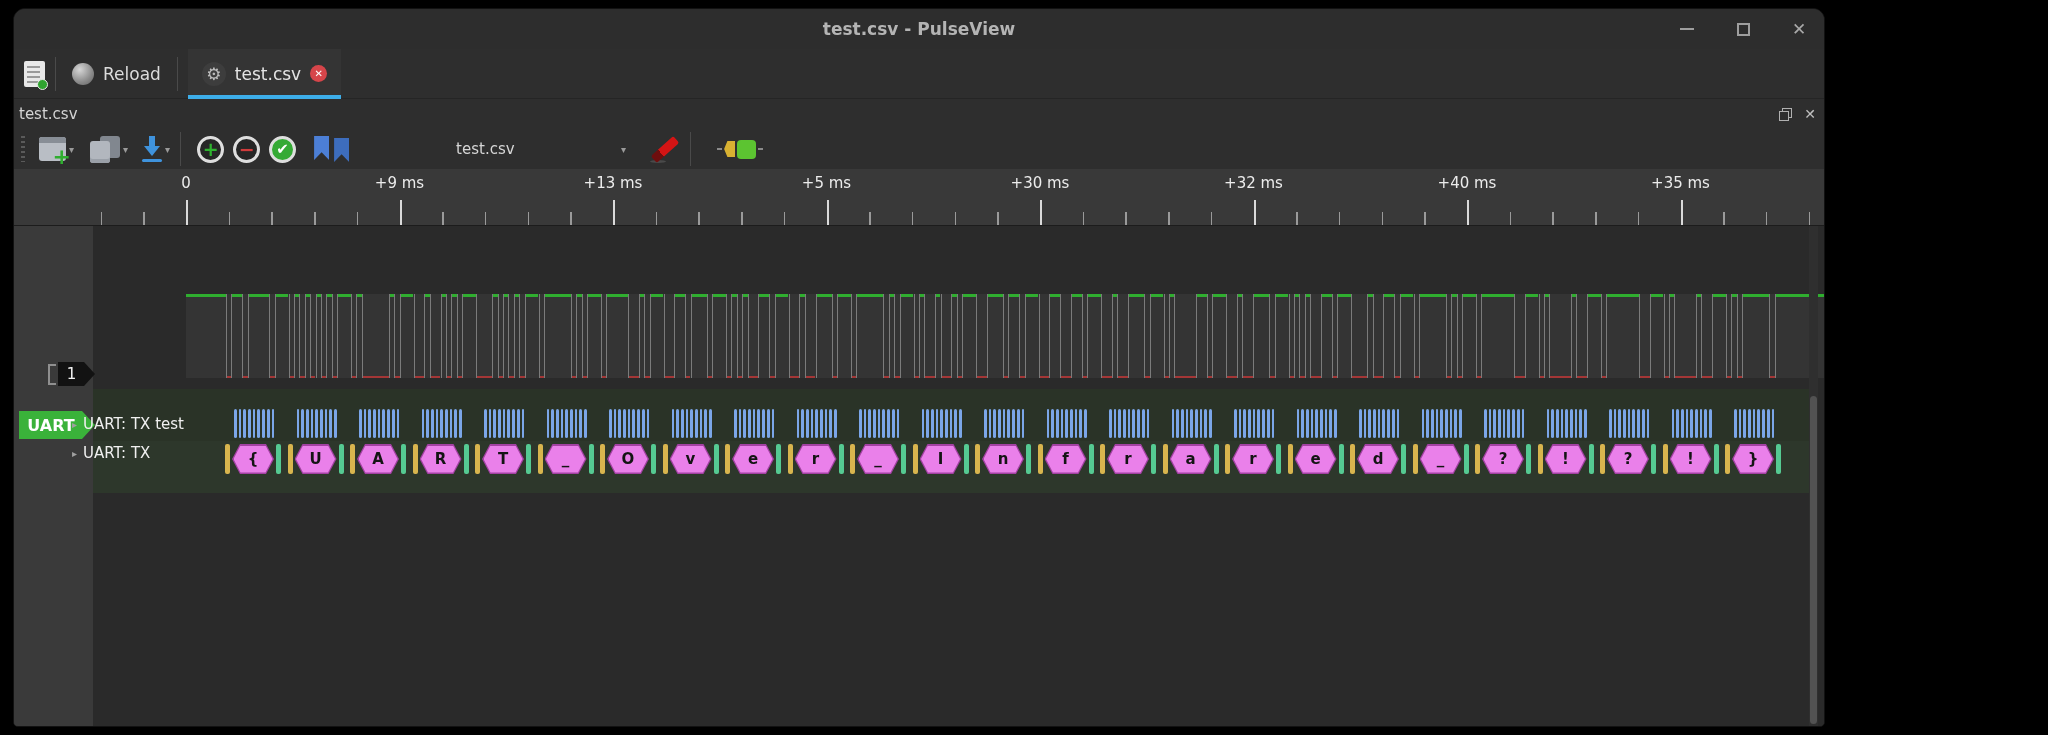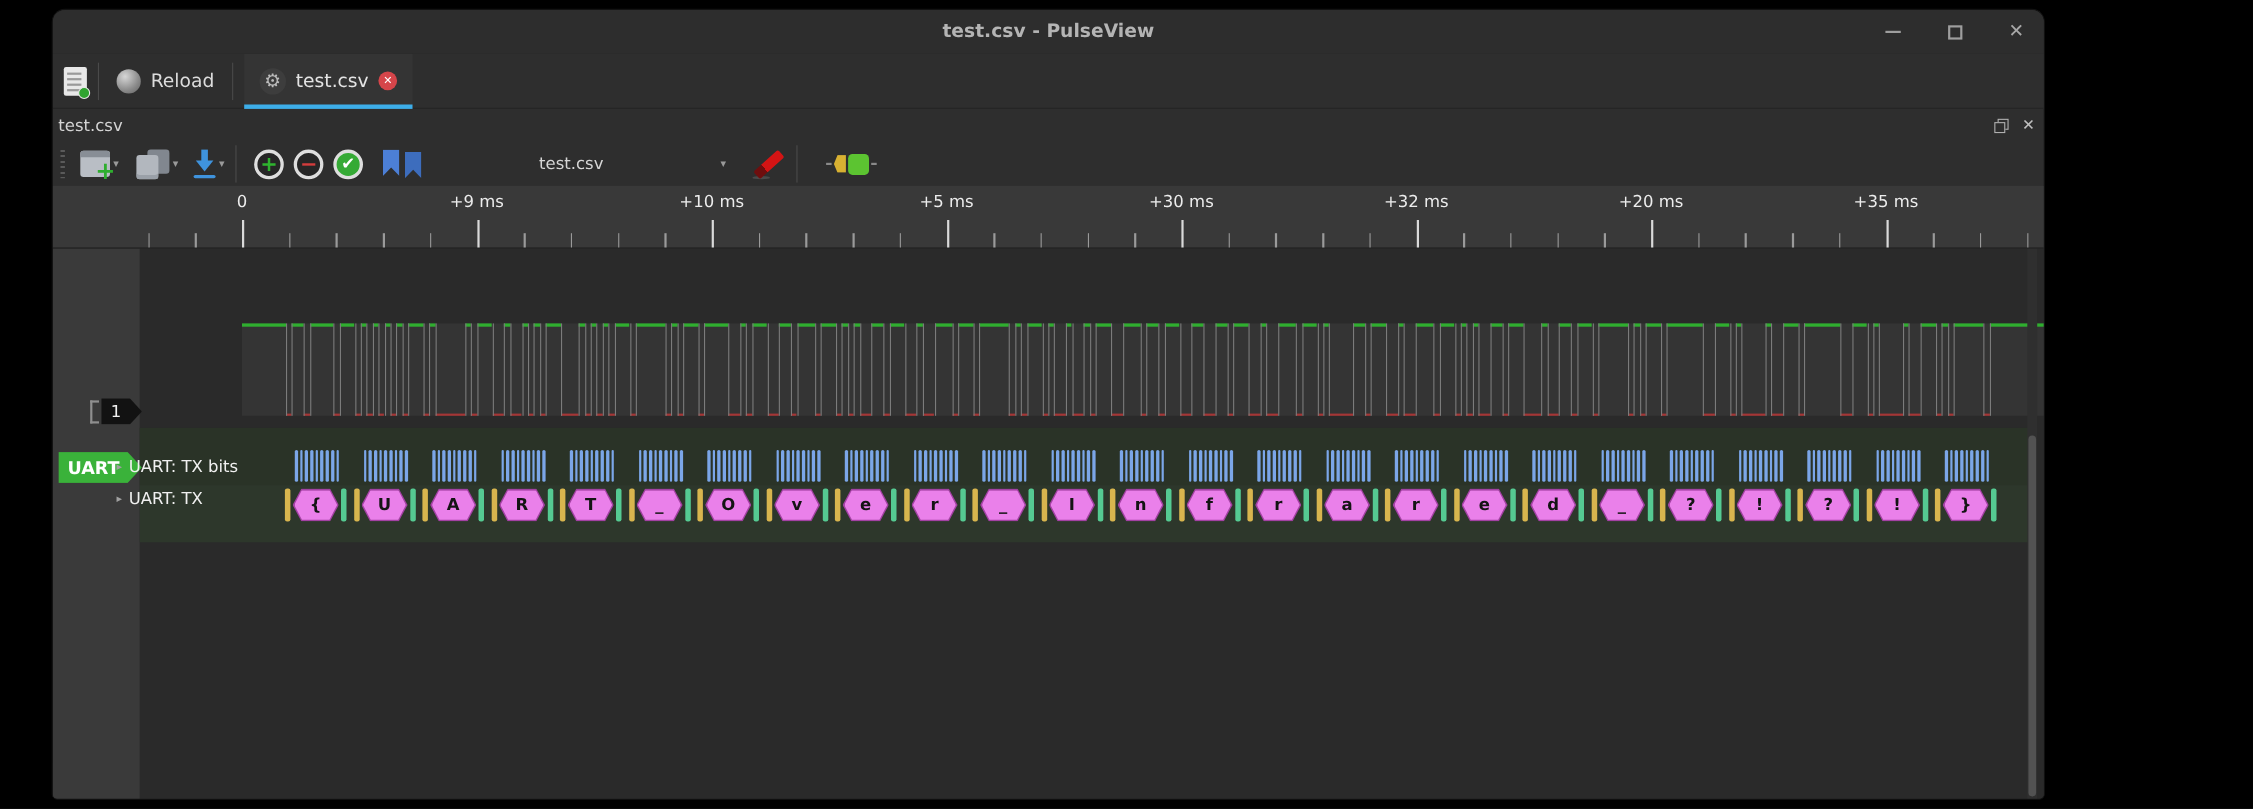--- a/index.html
+++ b/index.html
@@ -1,21 +1,21 @@
 <!DOCTYPE html>
 <html style="--accent-blue: #3daee9; --tab-close-red: #d6454a; --uart-tag-green: #3ab23a; --annotation-pink: #ea80ea; --annotation-pink-border: #a341a3; --annotation-blue: #7ba6e8; --start-bit-yellow: #d8b54e; --stop-bit-green: #55ca92; --wave-high: #2fae2f; --wave-low: #a43636; --zoom-in-green: #2fb32f; --zoom-out-red: #d23c3c;"><head>
 <meta charset="utf-8">
 <style>
   html,body{margin:0;padding:0;background:#000;}
   body{width:2048px;height:735px;position:relative;overflow:hidden;
        font-family:"DejaVu Sans","Liberation Sans",sans-serif;}
   *{box-sizing:border-box;}
 
   .window{position:absolute;left:13px;top:8px;width:1812px;height:719px;
-          background:#2e2e2e;border:1px solid #121212;border-radius:12px 12px 5px 5px;overflow:hidden;margin-left:34px;}
+          background:#2e2e2e;border:1px solid #121212;border-radius:12px 12px 5px 5px;overflow:hidden;}
 
   
   .titlebar{position:absolute;left:0;top:0;width:100%;height:40px;background:#2d2d2d;
             display:flex;align-items:center;justify-content:center;}
   .title-text{font-size:17px;font-weight:bold;color:#b4b4b4;}
   .win-controls{position:absolute;right:16px;top:0;height:40px;display:flex;align-items:center;gap:38px;}
   .win-btn{width:18px;height:18px;display:flex;align-items:center;justify-content:center;cursor:default;}
   .icon-min{width:14px;height:2px;background:#9e9e9e;}
   .icon-max{width:13px;height:13px;border:2px solid #9e9e9e;}
   .icon-close-glyph{font-size:17px;color:#a8a8a8;line-height:1;}
@@ -233,21 +233,21 @@
       <div class="tick" style="left: 257.4px;"></div>
       <div class="tick" style="left: 300.1px;"></div>
       <div class="tick" style="left: 342.8px;"></div>
       <div class="tick major" style="left: 385.5px;"></div>
       <div class="rlabel" style="left: 385.5px;">+9 ms</div>
       <div class="tick" style="left: 428.2px;"></div>
       <div class="tick" style="left: 470.9px;"></div>
       <div class="tick" style="left: 513.6px;"></div>
       <div class="tick" style="left: 556.3px;"></div>
       <div class="tick major" style="left: 599px;"></div>
-      <div class="rlabel" style="left: 599px;">+10 ms</div>
+      <div class="rlabel" style="left: 599px;">+13 ms</div>
       <div class="tick" style="left: 641.7px;"></div>
       <div class="tick" style="left: 684.4px;"></div>
       <div class="tick" style="left: 727.1px;"></div>
       <div class="tick" style="left: 769.8px;"></div>
       <div class="tick major" style="left: 812.5px;"></div>
       <div class="rlabel" style="left: 812.5px;">+5 ms</div>
       <div class="tick" style="left: 855.2px;"></div>
       <div class="tick" style="left: 897.9px;"></div>
       <div class="tick" style="left: 940.6px;"></div>
       <div class="tick" style="left: 983.3px;"></div>
@@ -257,21 +257,21 @@
       <div class="tick" style="left: 1111.4px;"></div>
       <div class="tick" style="left: 1154.1px;"></div>
       <div class="tick" style="left: 1196.8px;"></div>
       <div class="tick major" style="left: 1239.5px;"></div>
       <div class="rlabel" style="left: 1239.5px;">+32 ms</div>
       <div class="tick" style="left: 1282.2px;"></div>
       <div class="tick" style="left: 1324.9px;"></div>
       <div class="tick" style="left: 1367.6px;"></div>
       <div class="tick" style="left: 1410.3px;"></div>
       <div class="tick major" style="left: 1453px;"></div>
-      <div class="rlabel" style="left: 1453px;">+20 ms</div>
+      <div class="rlabel" style="left: 1453px;">+40 ms</div>
       <div class="tick" style="left: 1495.7px;"></div>
       <div class="tick" style="left: 1538.4px;"></div>
       <div class="tick" style="left: 1581.1px;"></div>
       <div class="tick" style="left: 1623.8px;"></div>
       <div class="tick major" style="left: 1666.5px;"></div>
       <div class="rlabel" style="left: 1666.5px;">+35 ms</div>
       <div class="tick" style="left: 1709.2px;"></div>
       <div class="tick" style="left: 1751.9px;"></div>
       <div class="tick" style="left: 1794.6px;"></div>
       <div class="tick" style="left: 1837.3px;"></div>
@@ -610,21 +610,21 @@
         <div class="wave-hi" style="left: 1588.6px; width: 74.4px;"></div>
         <div class="wave-edge" style="left: 1588.6px;"></div>
       </div>
 
     <div class="ch-bracket"></div>
     <div class="ch-badge">1</div>
     <div class="uart-tag">UART</div>
 
     <div class="row-label" style="top:186px">
       <span class="tri">▸</span>
-      <span class="txt">UART: TX bits</span>
+      <span class="txt">UART: TX test</span>
     </div>
     <div class="row-label" style="top:215px">
       <span class="tri">▸</span>
       <span class="txt">UART: TX</span>
     </div>
 
     <div id="annotations">
         <div class="bit-cluster" style="left: 220px;">
           <div class="bit-bar"></div>
           <div class="bit-bar"></div>

